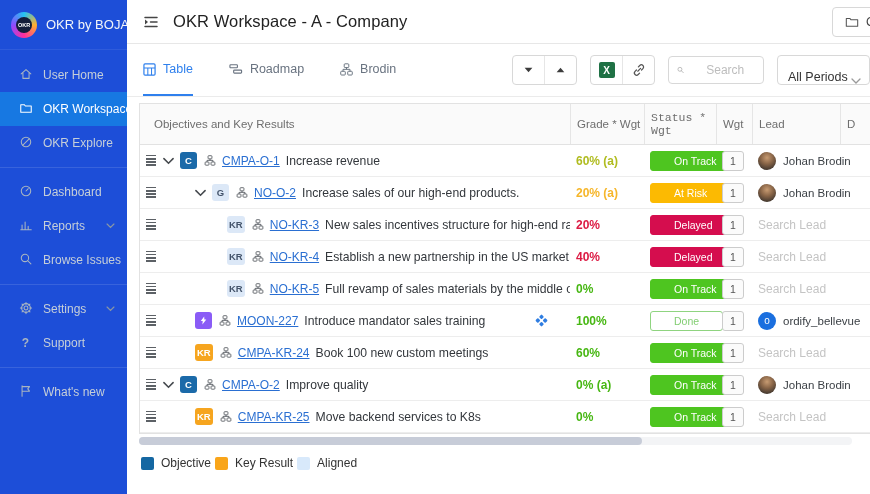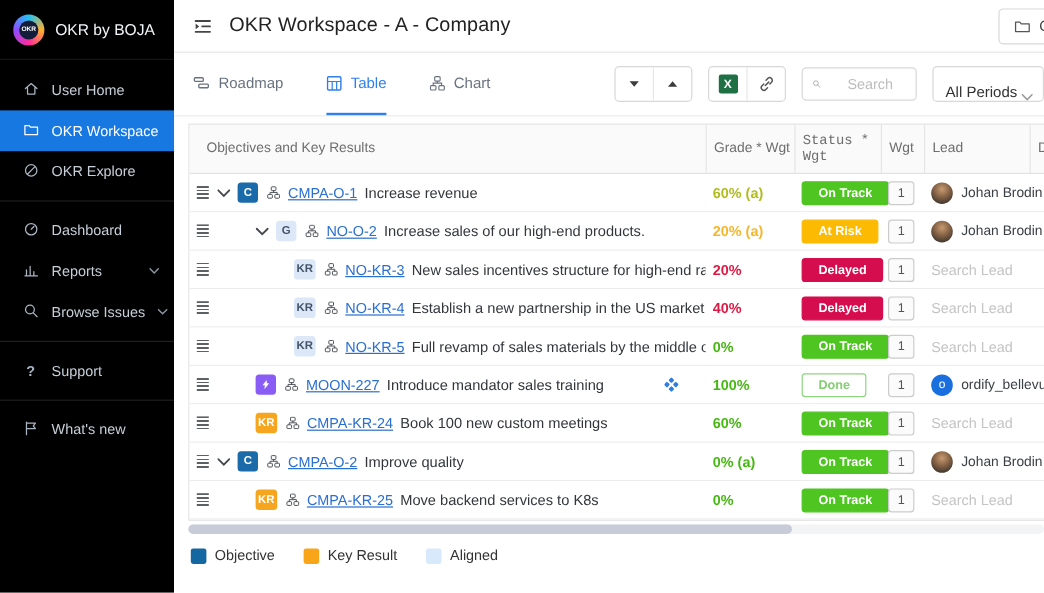--- a/index.html
+++ b/index.html
@@ -1,21 +1,21 @@
 <!DOCTYPE html>
 <html><head>
 <meta charset="utf-8">
 <style>
   html,body{margin:0;padding:0;}
   body{width:870px;height:494px;overflow:hidden;background:#fff;
        font-family:"Liberation Sans",sans-serif;-webkit-font-smoothing:antialiased;}
   .app{display:flex;width:870px;height:494px;}
 
   
-  .sidebar{width:145px;flex-shrink:0;background:#000000;color:#c6cfd8;display:flex;flex-direction:column;}
+  .sidebar{width:127px;flex-shrink:0;background:#1d4ed8;color:#c6cfd8;display:flex;flex-direction:column;}
   .side-logo{display:flex;align-items:center;gap:9px;height:49px;padding-left:11px;
              border-bottom:1px solid rgba(255,255,255,.08);margin-bottom:8px;flex-shrink:0;}
   .logo-circle{width:26px;height:26px;border-radius:50%;flex-shrink:0;
                background:conic-gradient(#22c3f3,#ffb02e,#ff2d9c,#8d4bff,#22c3f3);
                display:flex;align-items:center;justify-content:center;}
   .logo-inner{width:16px;height:16px;border-radius:50%;background:#131d3a;color:#fff;
               font-size:5.5px;font-weight:bold;display:flex;align-items:center;justify-content:center;}
   .logo-text{color:#f2f5f8;font-size:13px;white-space:nowrap;}
   .s-item{display:flex;align-items:center;height:34px;padding:0 12px 0 18px;gap:10px;
           cursor:pointer;color:#c6cfd8;font-size:12px;}
@@ -82,34 +82,34 @@
   .indent{flex-shrink:0;height:1px;}
   .chev-cell{width:17px;display:flex;flex-shrink:0;cursor:pointer;}
   .chev-cell svg *{stroke:#45494e;fill:none;stroke-width:1.7;stroke-linecap:round;}
   .type-badge{min-width:17px;height:17px;border-radius:3px;display:flex;align-items:center;justify-content:center;
               font-size:9.5px;font-weight:bold;margin-right:7px;flex-shrink:0;padding:0 2px;box-sizing:border-box;}
   .hier-icon{display:flex;margin-right:6px;flex-shrink:0;cursor:pointer;}
   .hier-icon svg *{stroke:#4c5157;fill:none;stroke-width:1.2;}
   .key-link{font-size:12px;color:#2a6fd2;text-decoration:underline;margin-right:6px;white-space:nowrap;cursor:pointer;}
   .row-title{font-size:12.2px;color:#33373c;white-space:nowrap;}
   .aligned-ic{margin-left:auto;margin-right:22px;display:flex;flex-shrink:0;}
-  .status-badge{font-size:10.5px;padding:3px 13px;border-radius:3px;font-weight:700;
+  .status-badge{font-size:10.5px;padding:3px 23px;border-radius:3px;font-weight:400;
                 border:1px solid transparent;cursor:pointer;white-space:nowrap;}
   .wgt-box{width:20px;height:18px;border:1px solid #ccc;border-radius:3px;background:#fbfbfb;font-size:10.5px;
            color:#555;display:flex;align-items:center;justify-content:center;cursor:pointer;}
   .avatar{width:18px;height:18px;border-radius:50%;margin-right:7px;flex-shrink:0;}
   .avatar.photo{background:radial-gradient(circle at 50% 32%,#c79b72 0%,#8a6648 40%,#463a30 78%,#2c2622 100%);}
   .avatar.letter{background:#1a6fdf;color:#fff;font-size:10px;display:flex;align-items:center;justify-content:center;}
   .lead-name{font-size:11.5px;color:#3c4146;white-space:nowrap;}
   .lead-ph{font-size:12px;color:#c4c4c4;white-space:nowrap;cursor:text;}
 
   .hscroll-track{margin:3px 0 0 12px;width:713px;height:8px;border-radius:4px;background:#f3f4f6;}
   .hscroll-thumb{width:503px;height:8px;border-radius:4px;background:#c7ccd8;cursor:pointer;}
 
-  .legend{display:flex;align-items:center;gap:24px;margin:11px 0 0 14px;}
+  .legend{display:flex;align-items:center;gap:4px;margin:11px 0 0 14px;}
   .legend-item{display:flex;align-items:center;gap:7px;font-size:12px;color:#333;}
   .legend-swatch{width:13px;height:13px;border-radius:2px;flex-shrink:0;}
 </style>
 </head>
 <body>
 
 <div class="app">
 
   <aside class="sidebar">
     <div class="side-logo">
@@ -175,20 +175,35 @@
               </svg></span>
           </span>
           <span class="s-label">Browse Issues</span>
           <span class="s-chev">
             <svg width="9" height="6" viewBox="0 0 10 7">
               <path d="M1 1.2 5 5.2 9 1.2"></path>
             </svg>
           </span>
         </div>
         <div class="s-div"></div>
+        <div class="s-item">
+          <span class="s-icon">
+            <span><svg width="14" height="14" viewBox="0 0 16 16">
+                <circle cx="8" cy="8" r="2.2"></circle>
+                <circle cx="8" cy="8" r="5"></circle>
+                <path d="M8 1.6v2M8 12.4v2M1.6 8h2M12.4 8h2M3.5 3.5l1.4 1.4M11.1 11.1l1.4 1.4M12.5 3.5l-1.4 1.4M4.9 11.1l-1.4 1.4"></path>
+              </svg></span>
+          </span>
+          <span class="s-label">Settings</span>
+          <span class="s-chev">
+            <svg width="9" height="6" viewBox="0 0 10 7">
+              <path d="M1 1.2 5 5.2 9 1.2"></path>
+            </svg>
+          </span>
+        </div>
         <div class="s-item">
           <span class="s-icon">
             <span class="q-glyph">?</span>
           </span>
           <span class="s-label">Support</span>
         </div>
         <div class="s-div"></div>
         <div class="s-item">
           <span class="s-icon">
             <span><svg width="14" height="14" viewBox="0 0 16 16">
@@ -212,42 +227,42 @@
       <h1 class="page-title">OKR Workspace - A - Company</h1>
       <button class="ws-btn">
         <svg width="14" height="13" viewBox="0 0 16 14">
           <path d="M1.5 3.5h4l1.4 1.6h7.6v7.4H1.5z" stroke="#555" stroke-width="1.2" fill="none" stroke-linejoin="round"></path>
         </svg>
         <span>OK</span>
       </button>
     </div>
 
     <div class="tabs-row">
-      <div class="tab">
-        <svg width="14" height="12" viewBox="0 0 15 12">
-          <rect x="1" y="1.5" width="8" height="3.2" rx="0.8" stroke="#697380" stroke-width="1.2" fill="none"></rect>
-          <rect x="5" y="7.2" width="8.5" height="3.2" rx="0.8" stroke="#697380" stroke-width="1.2" fill="none"></rect>
-        </svg>
-        <span>Roadmap</span>
-      </div>
       <div class="tab active">
         <svg width="13" height="13" viewBox="0 0 14 14">
           <rect x="1" y="1" width="12" height="12" rx="1.2" stroke="#2f80ed" stroke-width="1.3" fill="none"></rect>
           <path d="M1 5.3h12 M5.2 5.3V13 M9.2 5.3V13" stroke="#2f80ed" stroke-width="1.1" fill="none"></path>
         </svg>
         <span>Table</span>
       </div>
       <div class="tab">
+        <svg width="14" height="12" viewBox="0 0 15 12">
+          <rect x="1" y="1.5" width="8" height="3.2" rx="0.8" stroke="#697380" stroke-width="1.2" fill="none"></rect>
+          <rect x="5" y="7.2" width="8.5" height="3.2" rx="0.8" stroke="#697380" stroke-width="1.2" fill="none"></rect>
+        </svg>
+        <span>Roadmap</span>
+      </div>
+      <div class="tab">
         <svg width="13" height="13" viewBox="0 0 16 16">
           <rect x="5.2" y="1" width="5.6" height="4.6" rx="1" stroke="#697380" stroke-width="1.2" fill="none"></rect>
           <rect x="0.9" y="10.2" width="5.6" height="4.6" rx="1" stroke="#697380" stroke-width="1.2" fill="none"></rect>
           <rect x="9.5" y="10.2" width="5.6" height="4.6" rx="1" stroke="#697380" stroke-width="1.2" fill="none"></rect>
           <path d="M8 5.6v2.2 M3.7 10.2V7.8h8.6v2.4" stroke="#697380" stroke-width="1.2" fill="none"></path>
         </svg>
-        <span>Chart</span>
+        <span>Brodin</span>
       </div>
 
       <div class="toolbar">
         <div class="btn-group">
           <span class="tb-btn">
             <svg width="9" height="6" viewBox="0 0 10 7">
                 <path d="M0.5 0.8h9L5 6.2z" fill="#3c3c3c"></path>
               </svg>
           </span>
           <span class="tb-btn">

